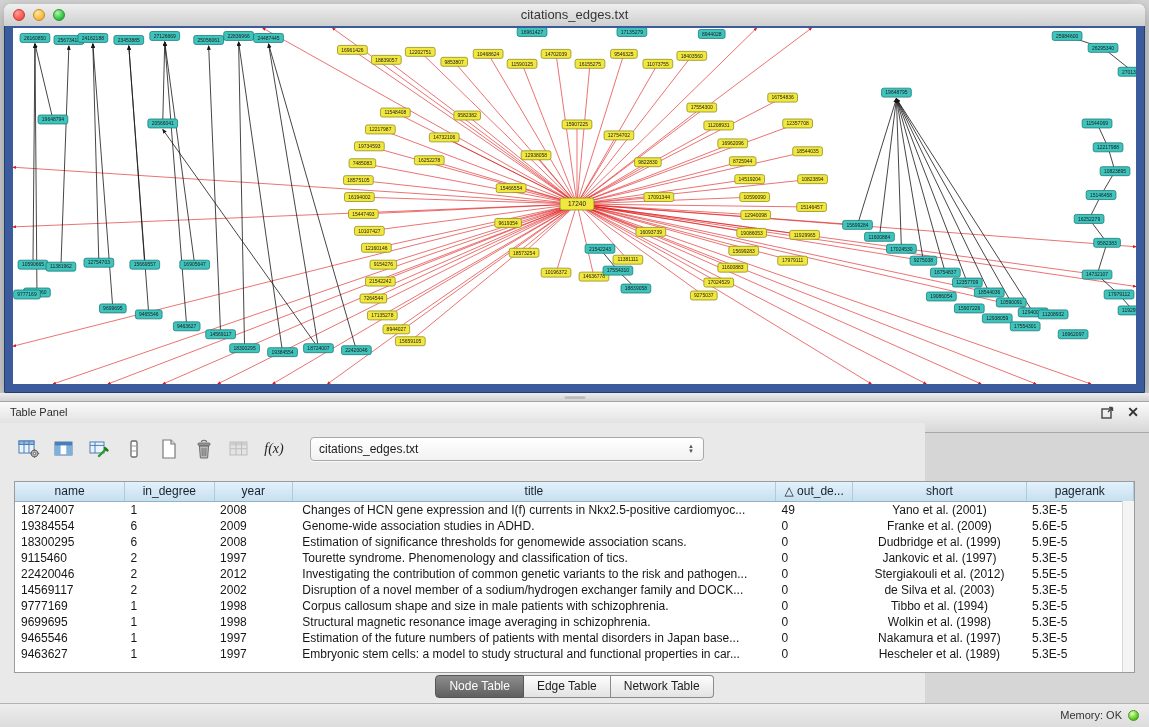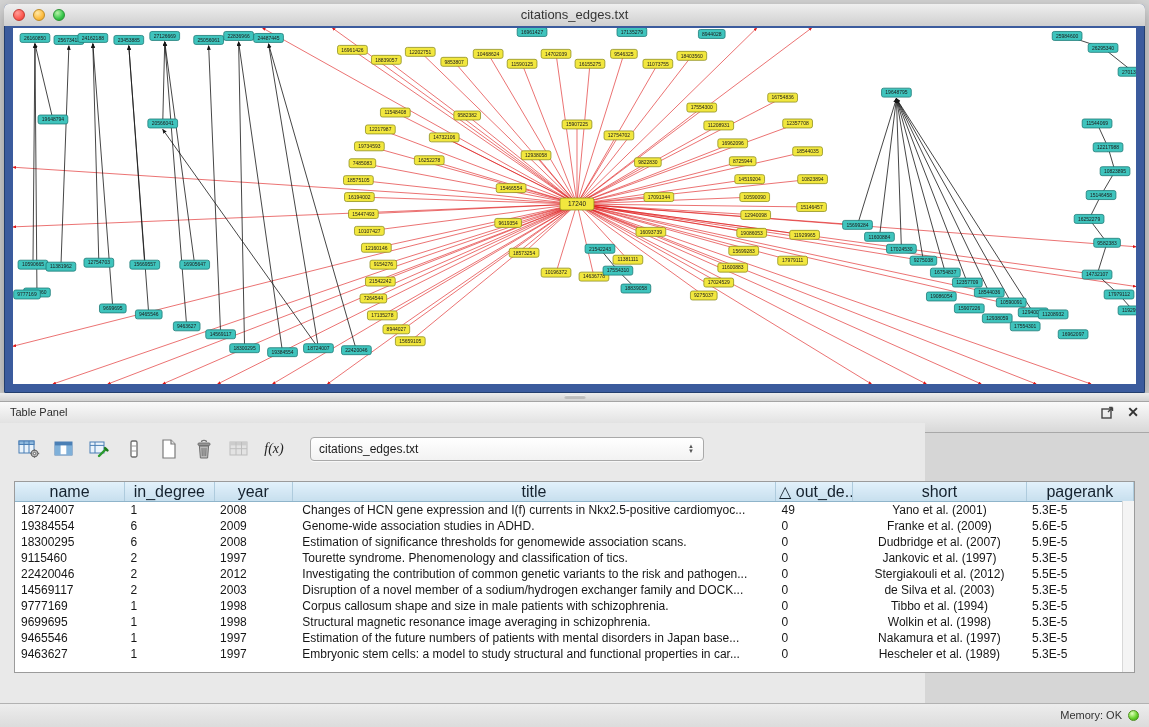--- a/index.html
+++ b/index.html
@@ -85,21 +85,21 @@
   .table-area{
     position:absolute;left:14px;top:58px;width:1121px;height:192px;
     background:#ffffff;border:1px solid #9b9b9b;box-sizing:border-box;
     overflow:hidden;
   }
   table{border-collapse:collapse;table-layout:fixed;width:100%;}
   thead th{
     height:19px;
     background:linear-gradient(#e2f1fb,#c7dfee);
     border-right:1px solid #aecbdd;border-bottom:1px solid #8fb4ca;
-    font-size:16px;font-weight:normal;color:#15222e;
+    font-size:12px;font-weight:normal;color:#15222e;
     text-align:center;overflow:hidden;white-space:nowrap;padding:0 3px;box-sizing:border-box;
   }
   tbody td{
     height:16px;font-size:12px;color:#161616;
     padding:0 0 0 6px;white-space:nowrap;overflow:hidden;text-overflow:clip;
   }
   tbody td.c3{padding-left:10px;}
   tbody td.c5{text-align:center;padding-left:0;}
   .vscroll{
     position:absolute;right:0;top:19px;bottom:0;width:11px;
@@ -902,21 +902,21 @@
               <td class="c4">0</td>
               <td class="c5">Franke et al. (2009)</td>
               <td class="c6">5.6E-5</td>
             </tr>
             <tr>
               <td class="c0">18300295</td>
               <td class="c1">6</td>
               <td class="c2">2008</td>
               <td class="c3">Estimation of significance thresholds for genomewide association scans.</td>
               <td class="c4">0</td>
-              <td class="c5">Dudbridge et al. (2007)</td>
+              <td class="c5">Dudbridge et al. (1999)</td>
               <td class="c6">5.9E-5</td>
             </tr>
             <tr>
               <td class="c0">9115460</td>
               <td class="c1">2</td>
               <td class="c2">1997</td>
               <td class="c3">Tourette syndrome. Phenomenology and classification of tics.</td>
               <td class="c4">0</td>
               <td class="c5">Jankovic et al. (1997)</td>
               <td class="c6">5.3E-5</td>
@@ -926,21 +926,21 @@
               <td class="c1">2</td>
               <td class="c2">2012</td>
               <td class="c3">Investigating the contribution of common genetic variants to the risk and pathogen...</td>
               <td class="c4">0</td>
               <td class="c5">Stergiakouli et al. (2012)</td>
               <td class="c6">5.5E-5</td>
             </tr>
             <tr>
               <td class="c0">14569117</td>
               <td class="c1">2</td>
-              <td class="c2">2003</td>
+              <td class="c2">2002</td>
               <td class="c3">Disruption of a novel member of a sodium/hydrogen exchanger family and DOCK...</td>
               <td class="c4">0</td>
               <td class="c5">de Silva et al. (2003)</td>
               <td class="c6">5.3E-5</td>
             </tr>
             <tr>
               <td class="c0">9777169</td>
               <td class="c1">1</td>
               <td class="c2">1998</td>
               <td class="c3">Corpus callosum shape and size in male patients with schizophrenia.</td>
@@ -973,20 +973,25 @@
               <td class="c3">Embryonic stem cells: a model to study structural and functional properties in car...</td>
               <td class="c4">0</td>
               <td class="c5">Hescheler et al. (1989)</td>
               <td class="c6">5.3E-5</td>
             </tr>
           </tbody>
       </table>
       <div class="vscroll"></div>
     </div>
 
+    <div class="tabs-row">
+      <span class="tab selected">Node Table</span>
+      <span class="tab">Edge Table</span>
+      <span class="tab">Network Table</span>
+    </div>
   </div>
 
   <div class="status-bar">
     <span class="memory">
       <span class="memory-label">Memory: OK</span>
       <span class="orb"></span>
     </span>
   </div>
 
 </div>

